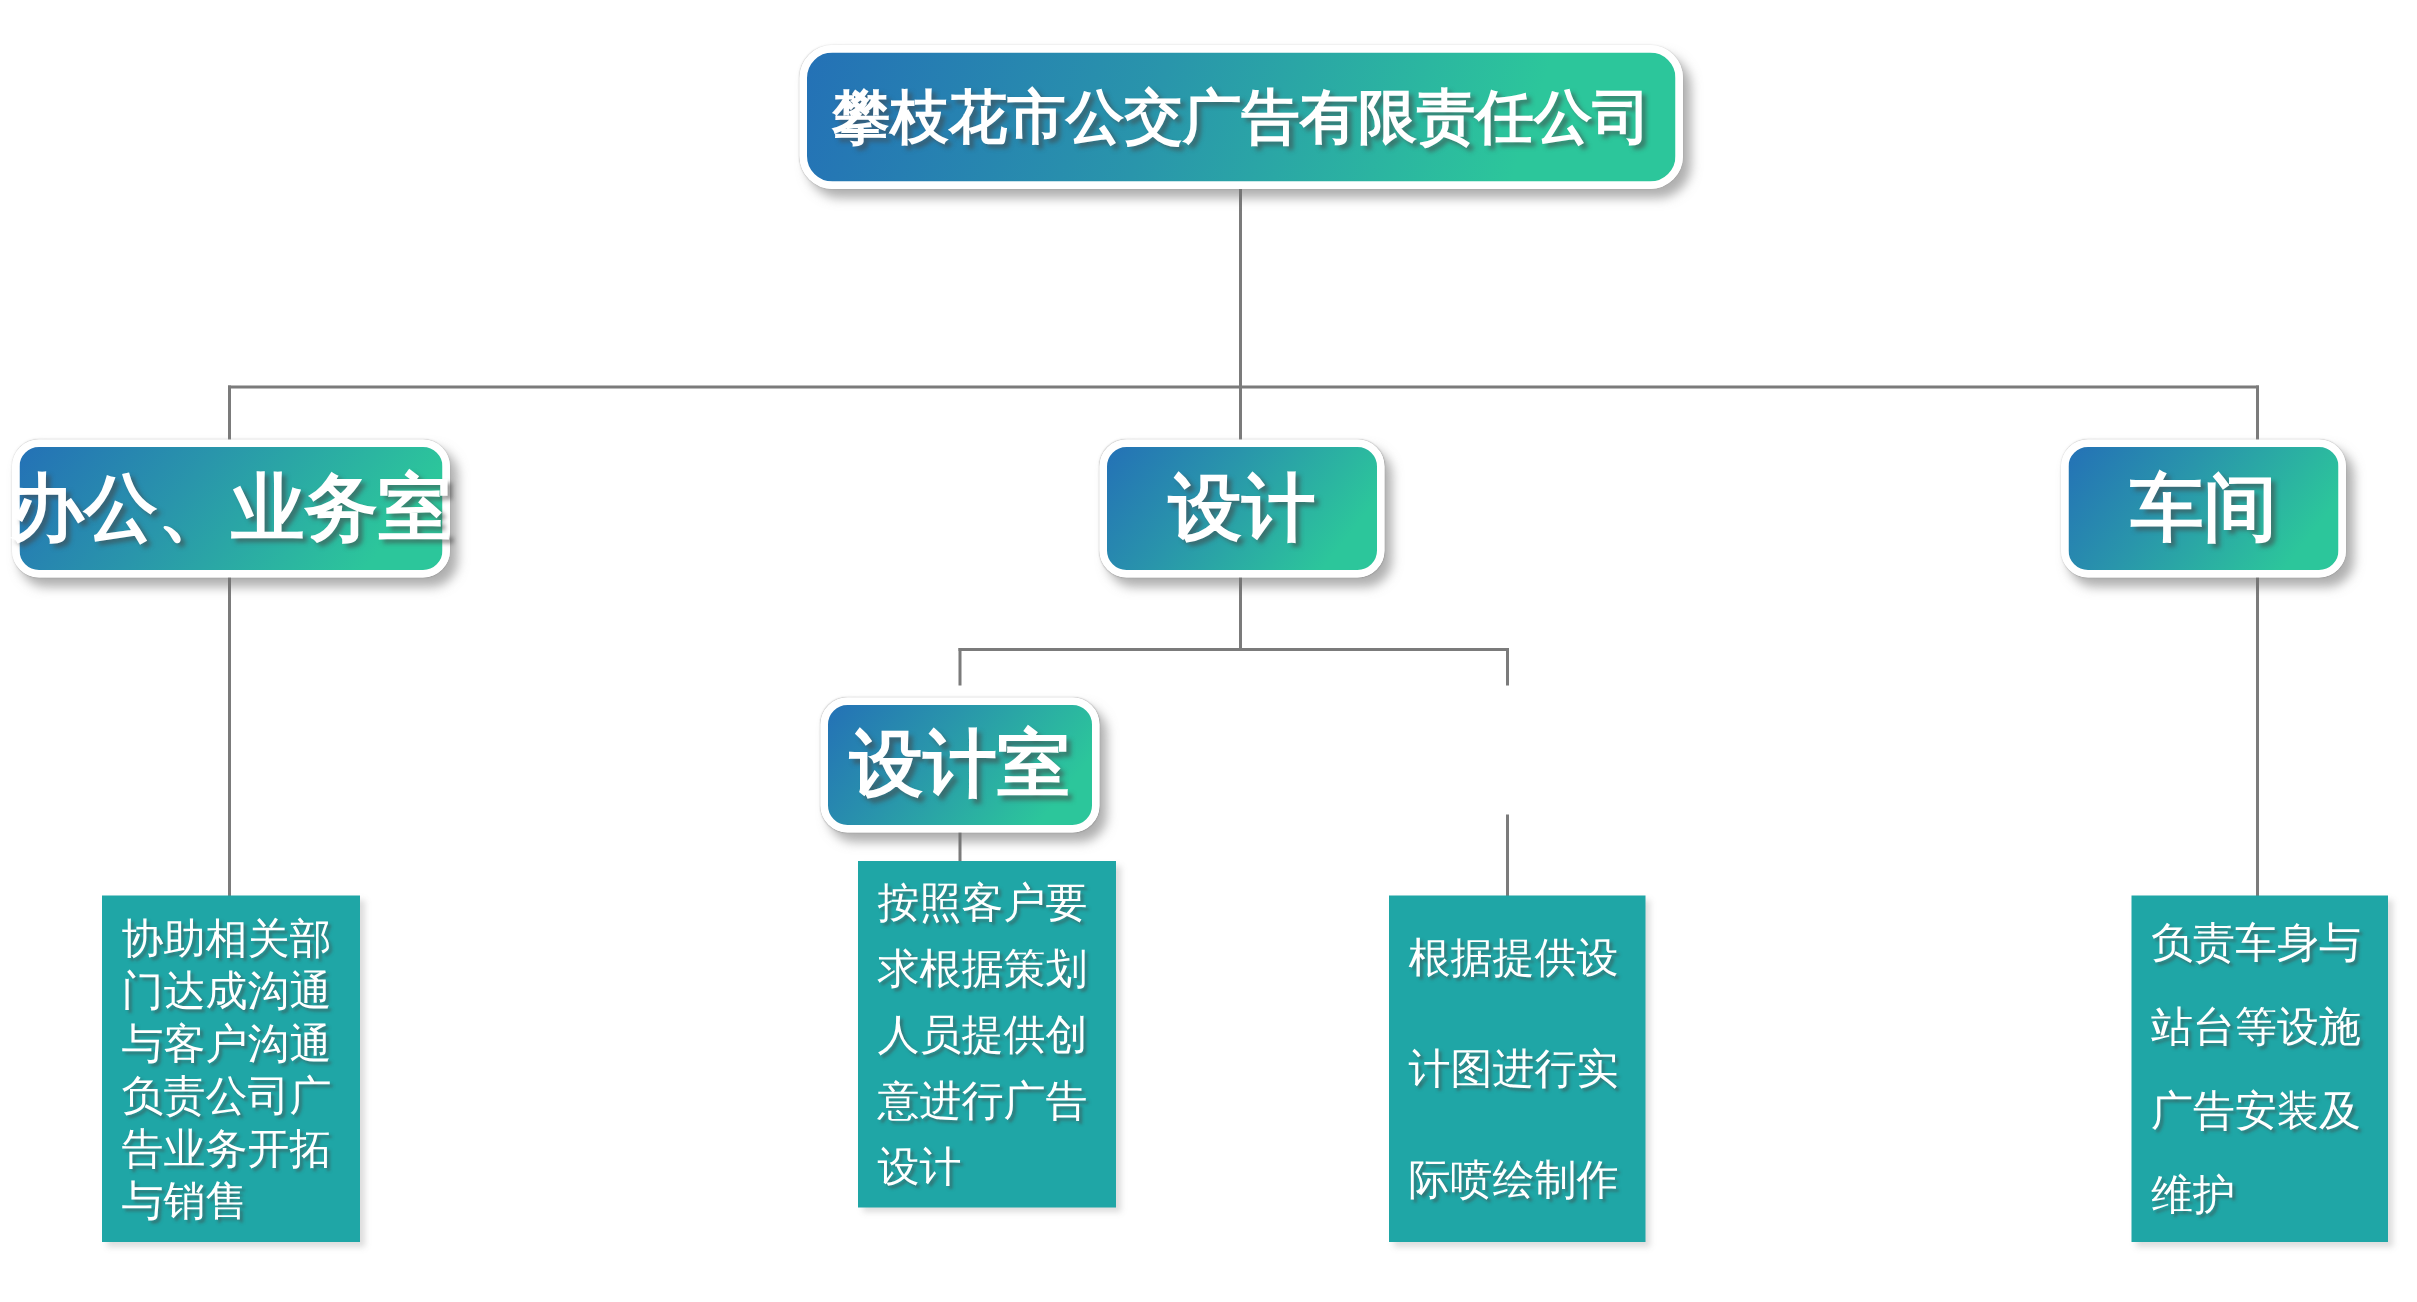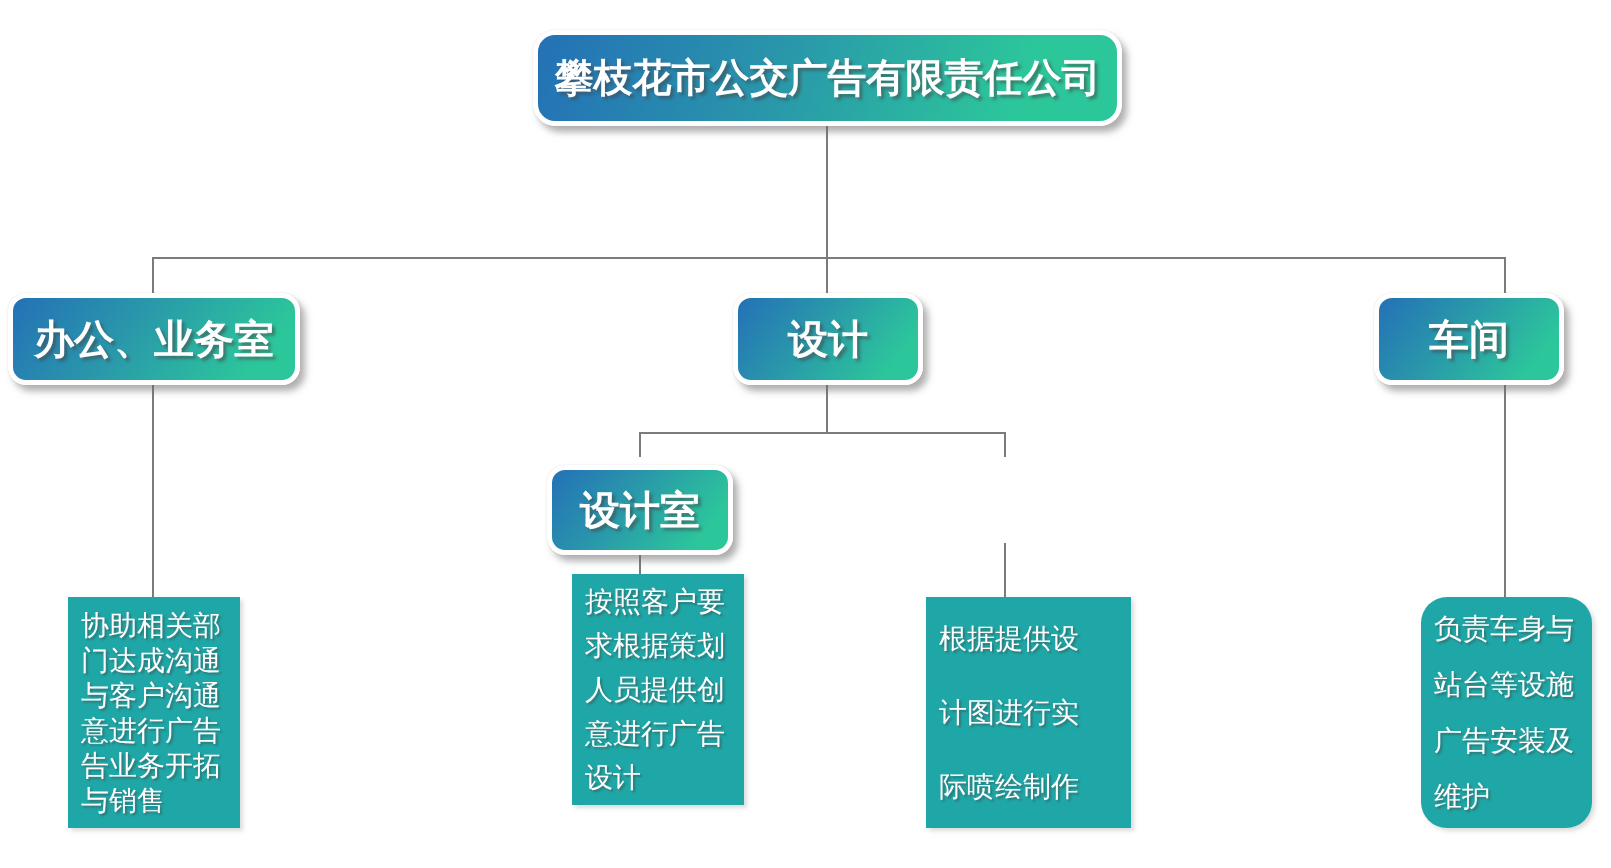--- a/index.html
+++ b/index.html
@@ -35,21 +35,21 @@
     color: #ffffff;
     font-weight: bold;
     text-shadow: 3px 3px 3px rgba(70,70,70,0.55);
     white-space: nowrap;
   }
   .node.root {
     background: linear-gradient(108deg, #2471b6 0%, #2995ab 40%, #2cc69b 82%);
     border-radius: 22px;
     font-size: 39px;
   }
-  .node.l2, .node.l3 { font-size: 40px; }
+  .node.l2, .node.l3 { font-size: 49px; }
 
   
   .desc {
     position: absolute;
     display: flex;
     align-items: center;
     background: #1fa6a6;
     color: #ffffff;
     box-shadow: 3px 3px 4px rgba(120,120,120,0.25);
   }
@@ -103,39 +103,39 @@
 
   <div class="node l3" style="left:547px; top:465px; width:186px; height:90px;">
     <span>设计室</span>
   </div>
 
 
   <div class="desc lines-6" style="left:68px; top:597px; width:172px; height:231px;">
     <p>协助相关部
 门达成沟通
 与客户沟通
-意进行广告
+负责公司广
 告业务开拓
 与销售</p>
   </div>
 
   <div class="desc lines-5" style="left:572px; top:574px; width:172px; height:231px;">
     <p>按照客户要
 求根据策划
 人员提供创
 意进行广告
 设计</p>
   </div>
 
-  <div class="desc lines-3" style="left:926px; top:597px; width:205px; height:231px;">
+  <div class="desc lines-3" style="left:926px; top:597px; width:171px; height:231px;">
     <p>根据提供设
 计图进行实
 际喷绘制作</p>
   </div>
 
-  <div class="desc lines-4" style="left:1421px; top:597px; width:171px; height:231px;border-radius:26px;">
+  <div class="desc lines-4" style="left:1421px; top:597px; width:171px; height:231px;">
     <p>负责车身与
 站台等设施
 广告安装及
 维护</p>
   </div>
 
 </div>
 
 </body></html>

